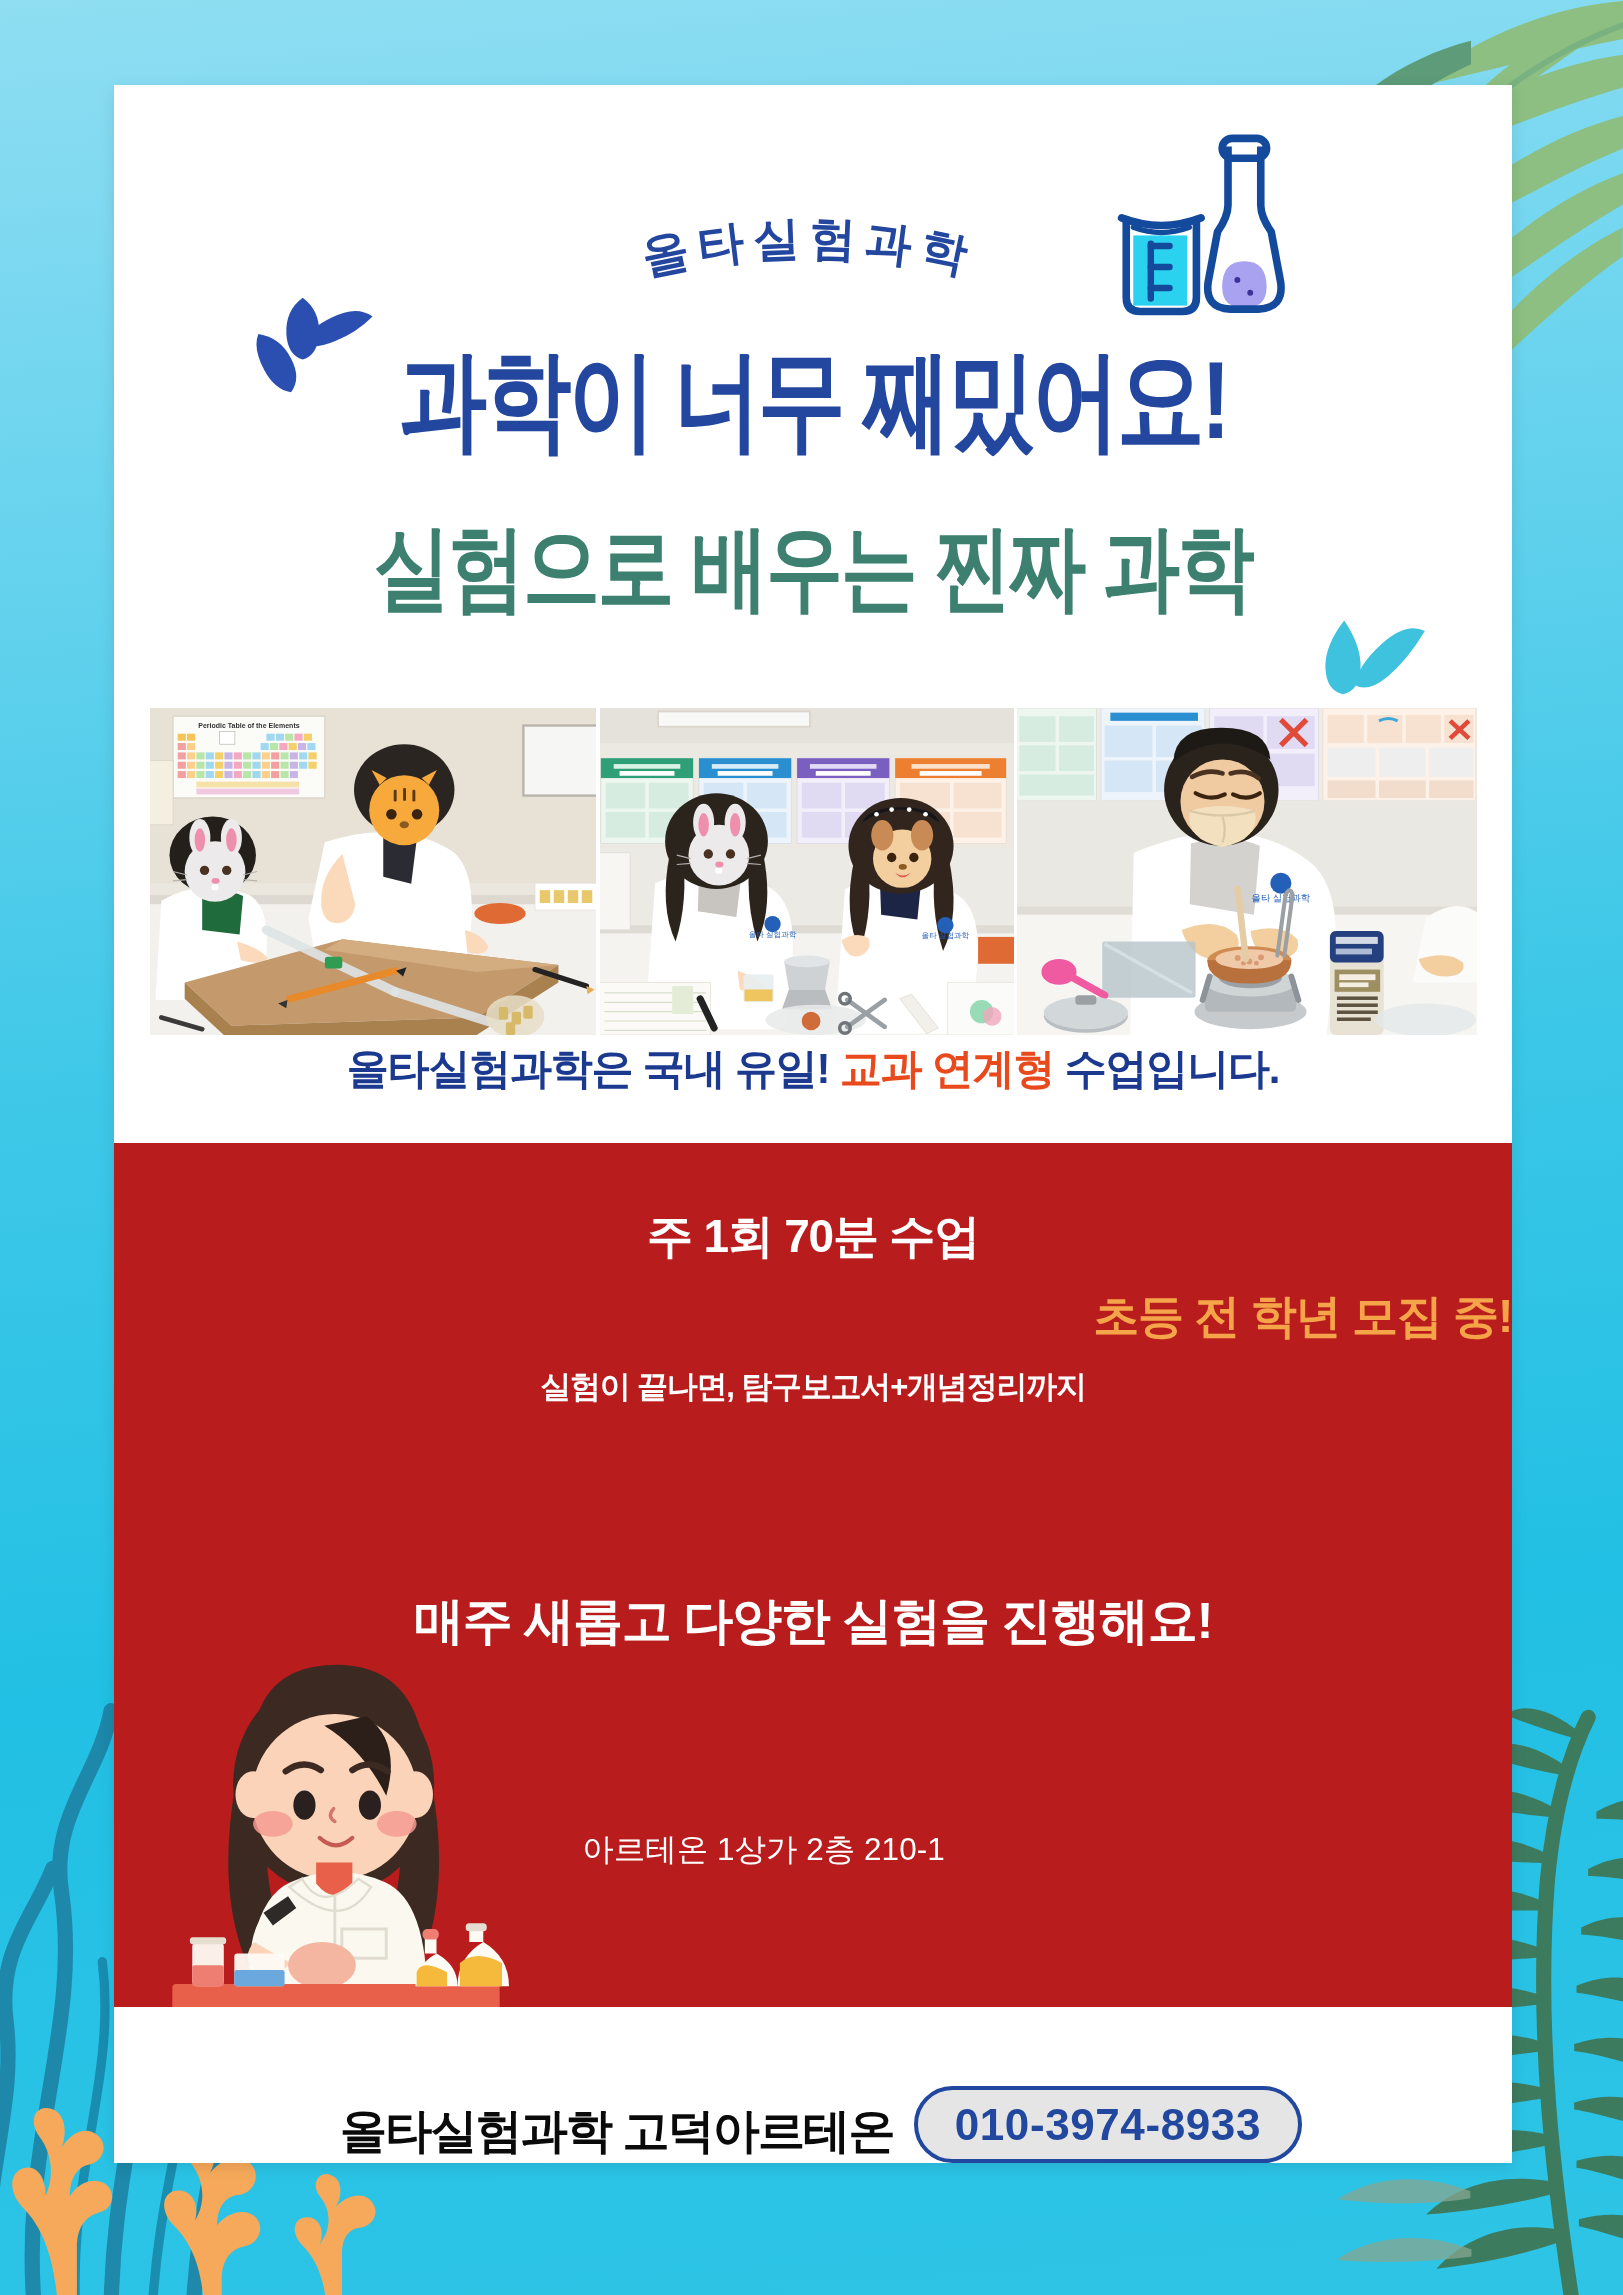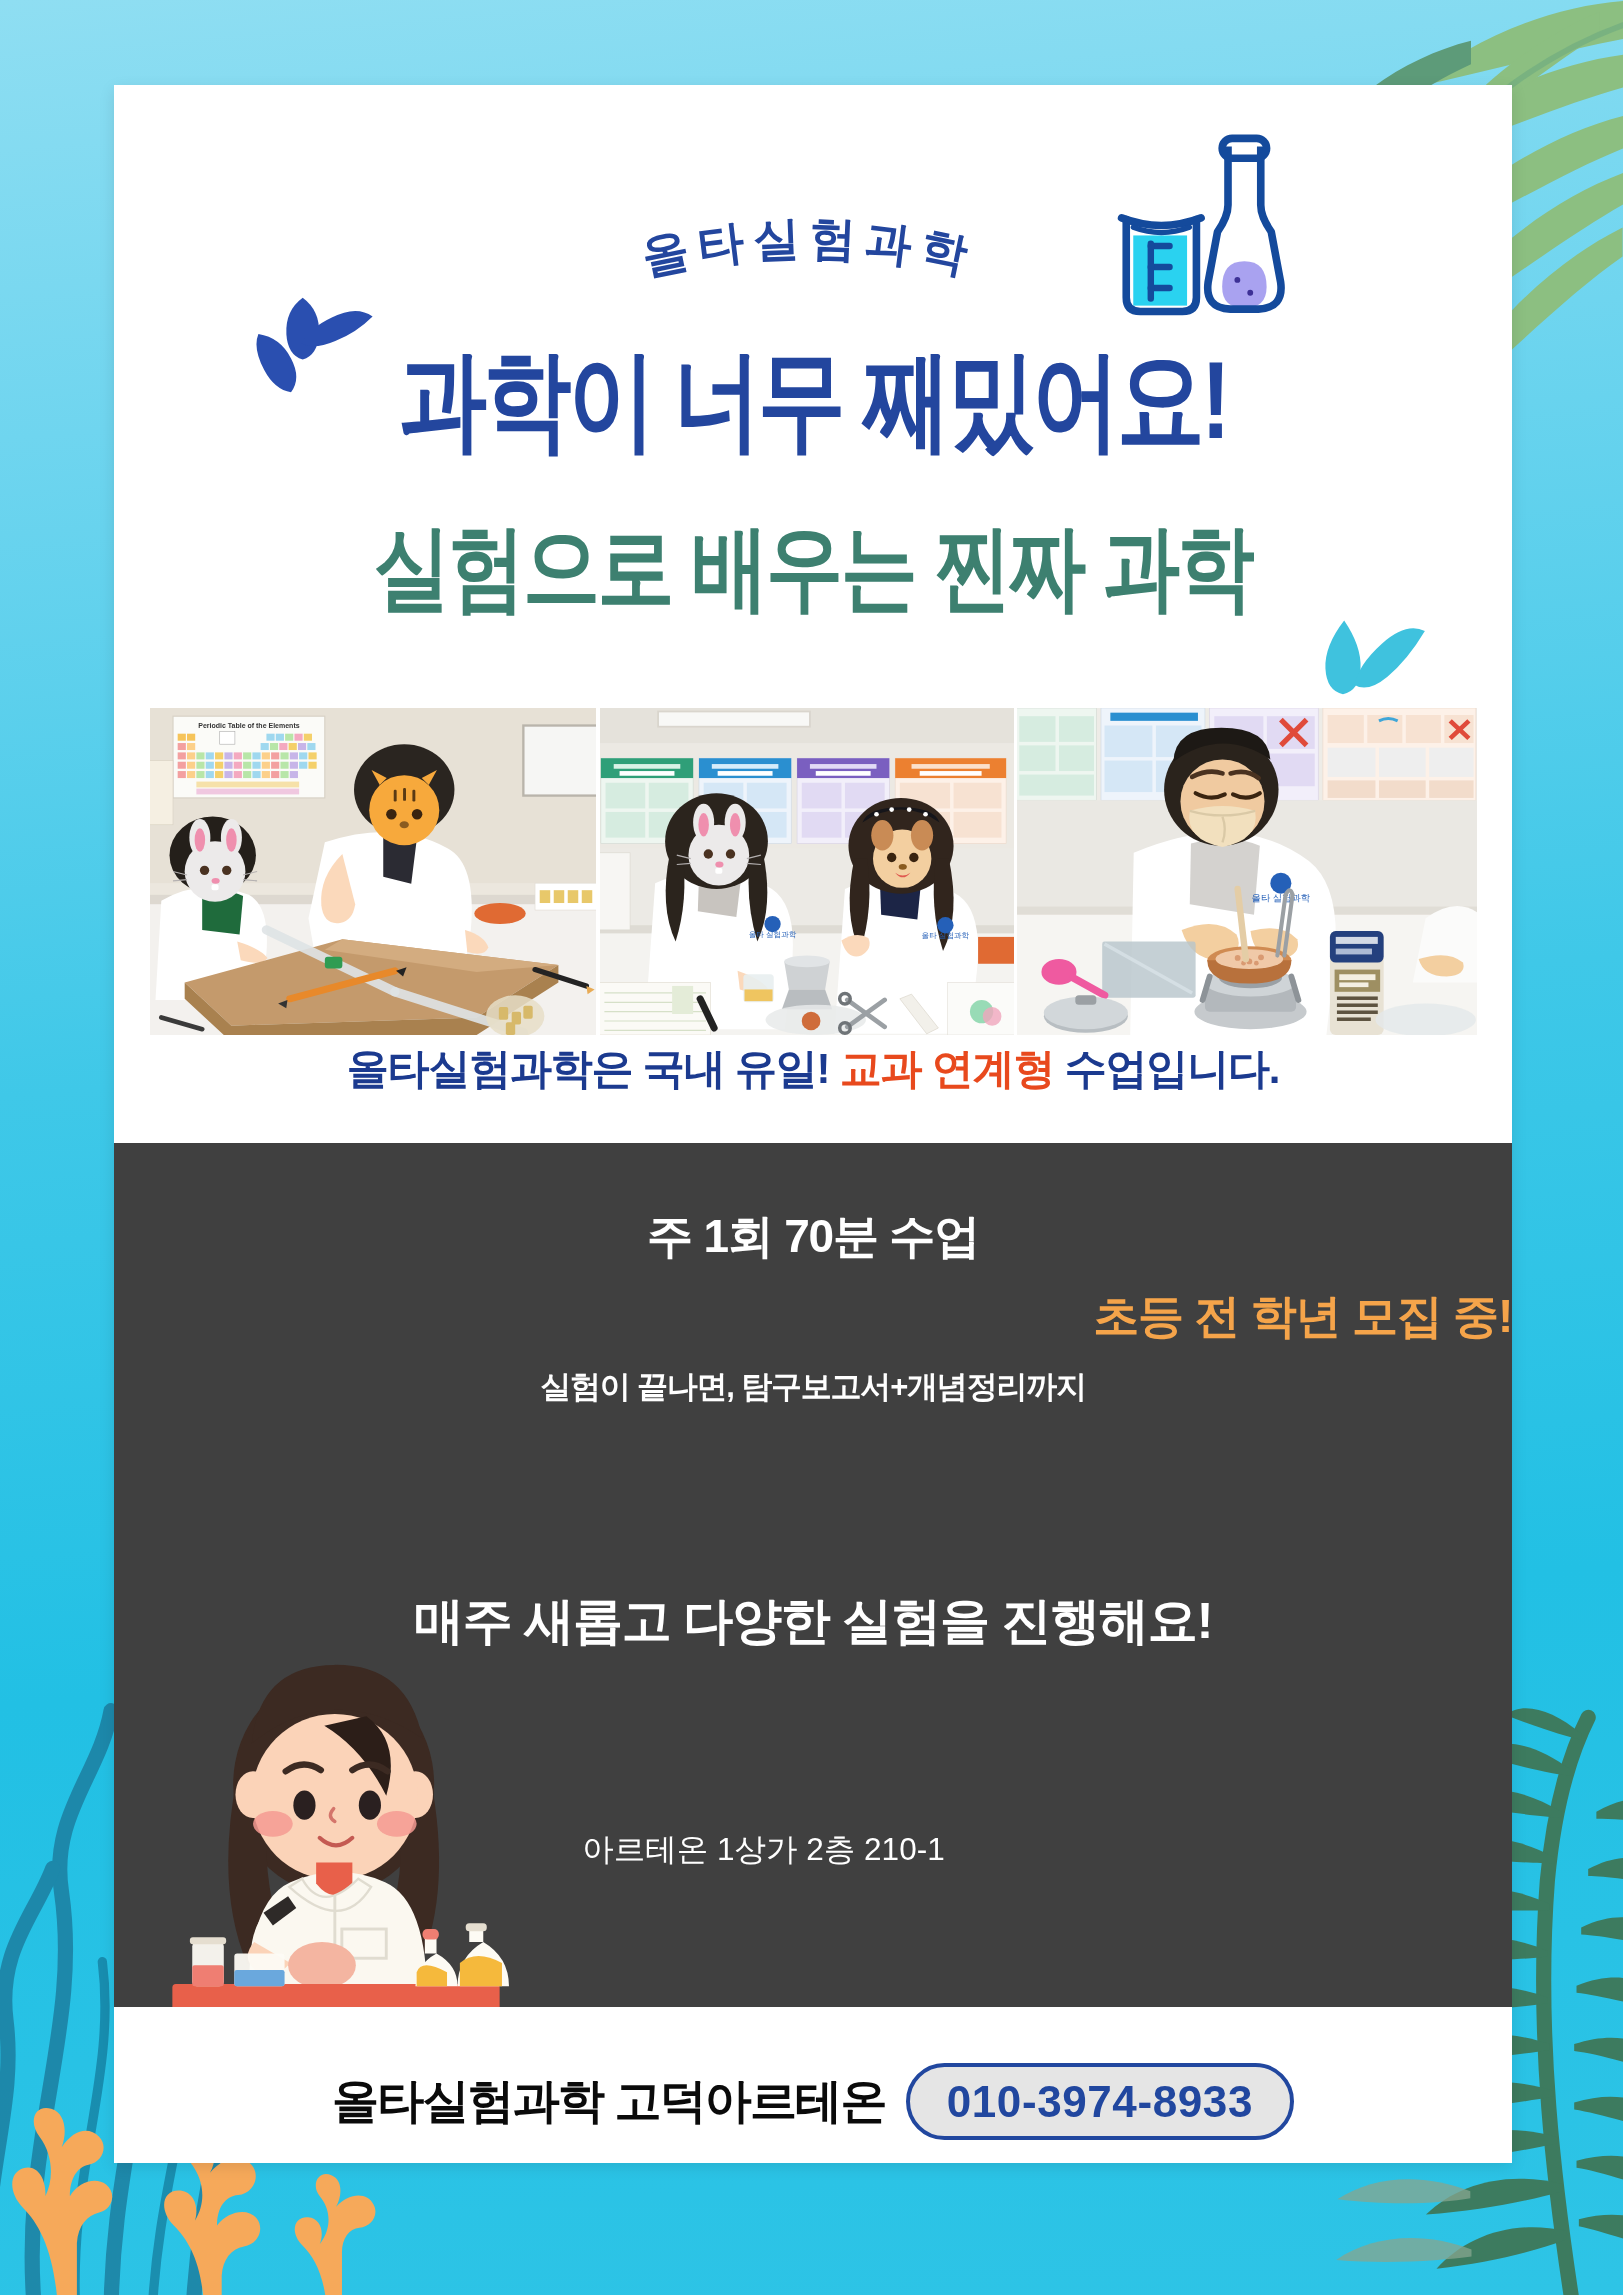--- a/index.html
+++ b/index.html
@@ -77,21 +77,21 @@
     text-align:center; font-size:42px; font-weight:bold;
     color:#1b3a8f; letter-spacing:-1.2px;
     font-family:"Liberation Sans", sans-serif;
   }
   .caption .hl { color:#e8491d; }
 
   
   .info-panel {
     position:absolute; left:0; top:1058px;
     width:100%; height:864px;
-    background:#404040;
+    background:#b91c1c;
     overflow:hidden;
   }
   .info-line { text-align:center; color:#ffffff; font-weight:bold;
                font-family:"Liberation Sans", sans-serif; letter-spacing:-1.2px; }
   .l1 { position:absolute; top:63px;  width:100%; font-size:46px; }
   .l2 { position:absolute; top:143px;  width:100%; font-size:46px; color:#f5a44a;text-align:right; }
   .l3 { position:absolute; top:223px;  width:100%; font-size:31px; }
   .l4 { position:absolute; top:374px;  width:100%; font-size:39px; }
   .l5 { position:absolute; top:445px;  width:100%; font-size:50px; }
 
@@ -101,22 +101,22 @@
     text-align:center; color:#ffffff; font-size:31.5px;
     padding-right:99px; box-sizing:border-box;
     font-family:"Liberation Sans", sans-serif;
   }
 
   
   .mascot { position:absolute; left:35px; bottom:-4.7px; width:374px; height:374px; }
 
   
   .bottom-bar {
-    position:absolute; left:0; bottom:0; width:100%; height:123px;
-    display:flex; align-items:center; justify-content:center; gap:20px;
+    position:absolute; left:8px; bottom:0; width:100%; height:123px;
+    display:flex; align-items:flex-end; justify-content:center; gap:20px;
   }
   .brand-name {
     font-size:47px; font-weight:bold; color:#0a0a0a; letter-spacing:-1.8px;
     font-family:"Liberation Sans", sans-serif; white-space:nowrap;
   }
   .phone-pill {
     background:#e5e5e5; border:4.1px solid #21479f; border-radius:53px;
     padding:9.3px 37px;
     font-size:44px; font-weight:bold; color:#21479f; letter-spacing:0.6px;
     font-family:"Liberation Sans", sans-serif; white-space:nowrap;

